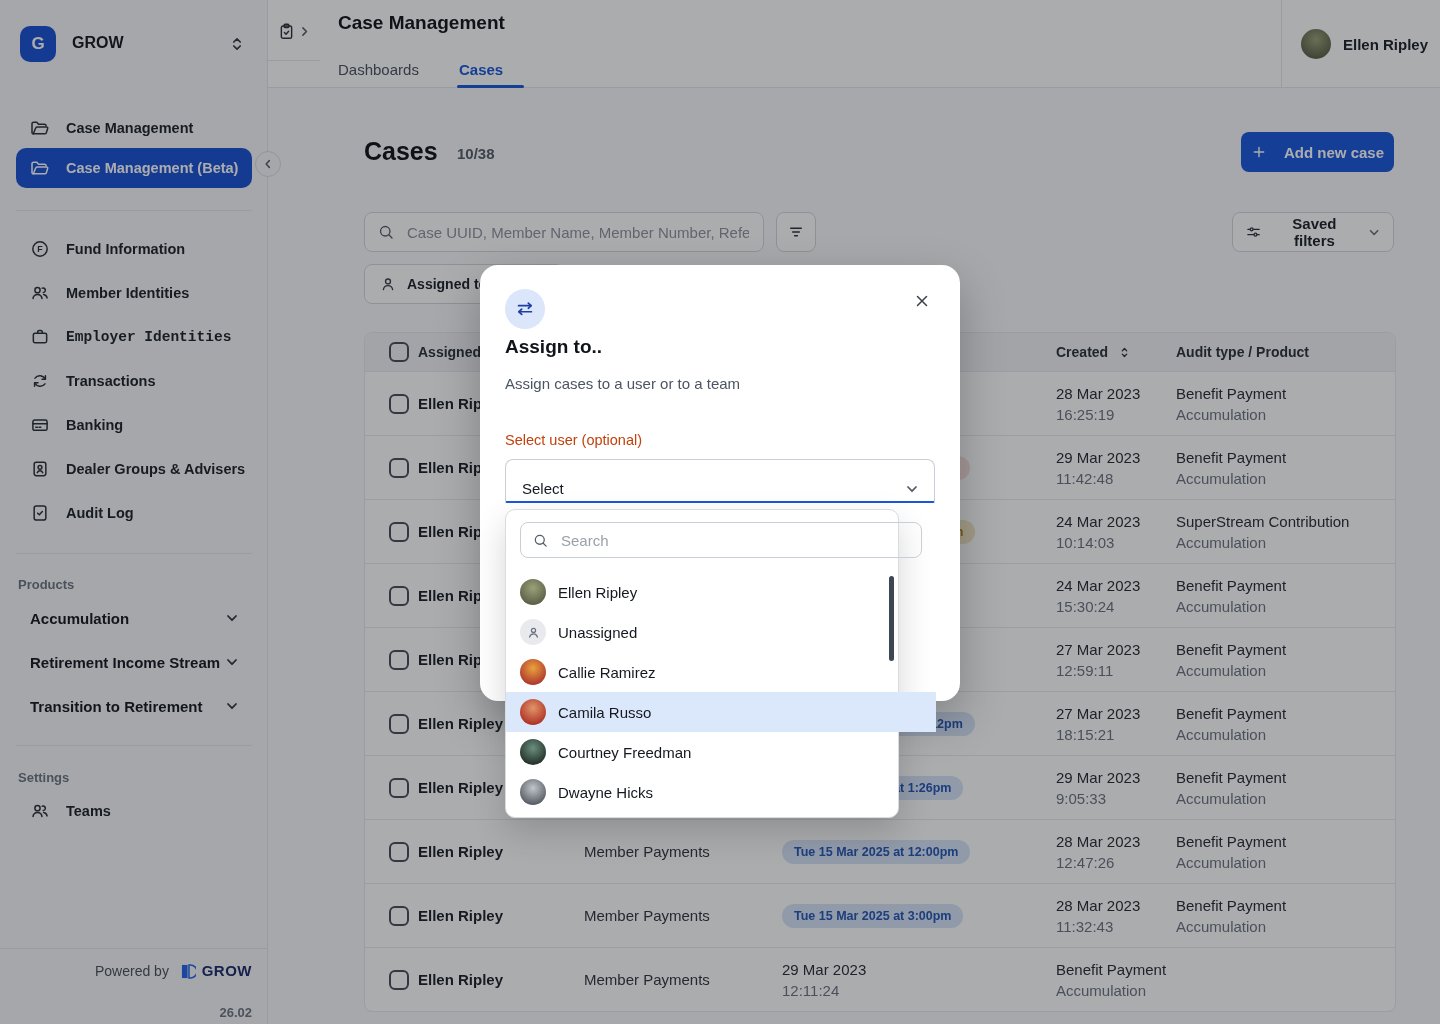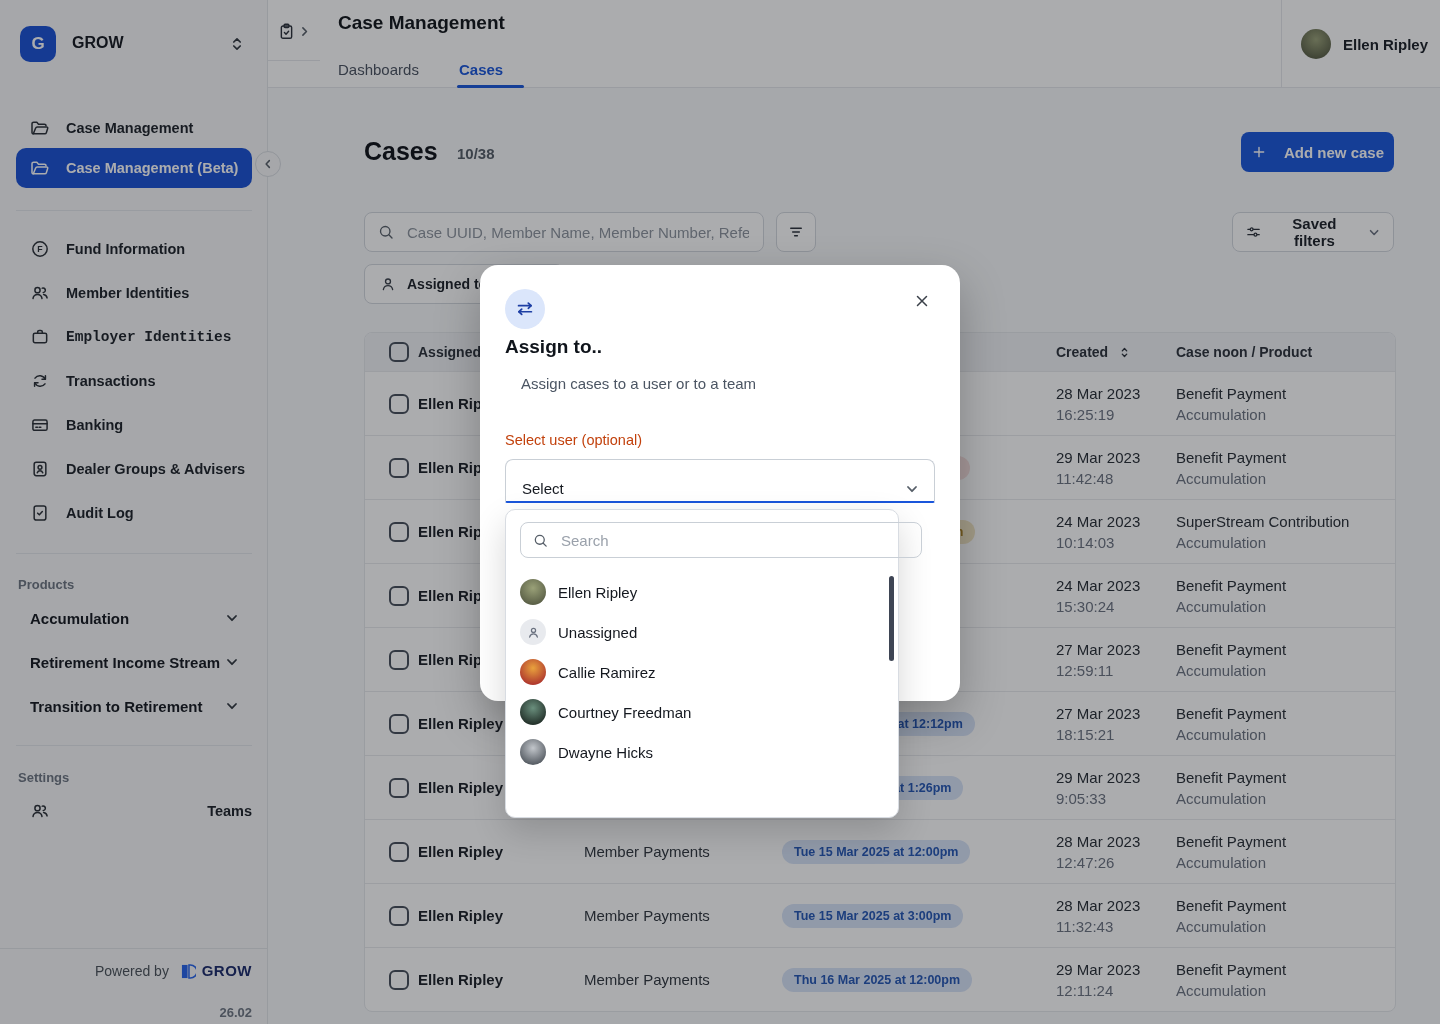--- a/index.html
+++ b/index.html
@@ -92,21 +92,21 @@
 
   
   .dim{position:absolute;left:0;top:0;width:1440px;height:1024px;background:rgba(13,16,22,0.35);z-index:40;}
   .modal{position:absolute;left:480px;top:265px;width:480px;height:436px;background:#fff;
          border-radius:18px;box-shadow:0 18px 45px rgba(0,0,0,.25);z-index:50;}
   .modal-icon{position:absolute;left:25px;top:24px;width:40px;height:40px;border-radius:50%;
               background:#DBE6FB;display:flex;align-items:center;justify-content:center;}
   .modal-close{position:absolute;right:26px;top:24px;width:24px;height:24px;display:flex;
                align-items:center;justify-content:center;cursor:pointer;border:none;background:none;padding:0;}
   .modal-title{position:absolute;left:25px;top:71px;font-size:19px;font-weight:bold;color:#0F141B;}
-  .modal-sub{position:absolute;left:41px;top:110px;font-size:15px;color:#4B5563;}
+  .modal-sub{position:absolute;left:25px;top:110px;font-size:15px;color:#4B5563;}
   .modal-label{position:absolute;left:25px;top:167px;font-size:14.5px;color:#c2410c;}
   .select-box{position:absolute;left:25px;top:194px;width:430px;height:44px;background:#fff;
               border:1px solid #C9CFD6;border-bottom:2px solid #1A56DB;border-radius:8px 8px 2px 2px;
               display:flex;align-items:center;justify-content:space-between;padding:16px 14px 0 16px;
               font-size:15px;color:#14181F;cursor:pointer;}
   .dropdown{position:absolute;left:505px;top:509px;width:394px;height:309px;background:#fff;
             border:1px solid #D8DCE2;border-radius:10px;box-shadow:0 14px 34px rgba(0,0,0,.16);
             z-index:55;}
   .dd-search{position:absolute;left:14px;top:12px;width:402px;height:36px;border:1px solid #C9CFD6;
              border-radius:8px;display:flex;align-items:center;gap:10px;padding:0 11px;}
@@ -252,21 +252,21 @@
             <svg width="16" height="16" viewBox="0 0 16 16" fill="none" stroke="#30363E" stroke-width="1.8" stroke-linecap="round" stroke-linejoin="round">
               <path d="M4 6 8 10.2 12 6"></path>
             </svg>
           </span>
         </div>
       </div>
 
     <div class="side-div" style="top:745px"></div>
     <div class="side-label" style="top:770px">Settings</div>
     <div id="side-settings">
-        <div class="nav-item" style="top: 791px; justify-content: space-between;">
+        <div class="nav-item" style="top: 791px;">
           <span>
             <svg width="20" height="20" viewBox="0 0 24 24" fill="none" stroke="#2A2F36" stroke-width="1.8" stroke-linecap="round" stroke-linejoin="round">
               <circle cx="9" cy="8.6" r="3.1"></circle>
               <path d="M3.6 18.6c.6-3.1 2.7-4.7 5.4-4.7s4.8 1.6 5.4 4.7"></path>
               <path d="M14.7 6.2a2.7 2.7 0 1 1 1.2 5.2"></path>
               <path d="M16.3 13.7c2.3.3 3.8 1.7 4.2 4.2"></path>
             </svg>
           </span>
           <span>Teams</span>
         </div>
@@ -359,21 +359,21 @@
       <div>
           <div class="cb"></div>
         </div>
       <div>Assigned to</div>
       <div></div>
       <div></div>
       <div><span>Created</span><span class="sort-ic"><svg width="13" height="13" viewBox="0 0 16 16" fill="none" stroke="#2B313A" stroke-width="1.7" stroke-linecap="round" stroke-linejoin="round">
               <path d="M5.3 6 8 3.2 10.7 6"></path>
               <path d="M5.3 10 8 12.8 10.7 10"></path>
             </svg></span></div>
-      <div>Case noon / Product</div>
+      <div>Audit type / Product</div>
     </div>
     <div id="table-body">
         <div class="trow tbody-row">
           <div>
             <div class="cb"></div>
           </div>
           <div class="cell-strong">Ellen Ripley</div>
           <div class="cell-plain">Member Payments</div>
           <div><span class="pill pill-red">Mon 13 Mar 2025 at noon</span></div>
           <div class="two-line">
@@ -512,21 +512,20 @@
             <div class="l1">Benefit Payment</div>
             <div class="l2">Accumulation</div>
           </div>
         </div>
         <div class="trow tbody-row">
           <div>
             <div class="cb"></div>
           </div>
           <div class="cell-strong">Ellen Ripley</div>
           <div class="cell-plain">Member Payments</div>
-          <div><span class="pill pill-blue">Thu 16 Mar 2025 at 12:00pm</span></div>
           <div class="two-line">
             <div class="l1">29 Mar 2023</div>
             <div class="l2">12:11:24</div>
           </div>
           <div class="two-line">
             <div class="l1">Benefit Payment</div>
             <div class="l2">Accumulation</div>
           </div>
         </div>
       </div>
@@ -578,20 +577,24 @@
               <circle cx="12" cy="8.6" r="3.3"></circle>
               <path d="M5.8 19.3c.8-3.4 3.2-5.1 6.2-5.1s5.4 1.7 6.2 5.1"></path>
             </svg>
           </span>
           <span>Unassigned</span>
         </div>
         <div class="dd-item">
           <span class="avatar" style="width:26px;height:26px;background:radial-gradient(circle at 50% 35%, #e9a23d, #b03a2e 75%)"></span>
           <span>Callie Ramirez</span>
         </div>
+        <div class="dd-item hl">
+          <span class="avatar" style="width:26px;height:26px;background:radial-gradient(circle at 50% 35%, #e0956a, #b03427 75%)"></span>
+          <span>Camila Russo</span>
+        </div>
         <div class="dd-item">
           <span class="avatar" style="width:26px;height:26px;background:radial-gradient(circle at 50% 35%, #6a8f7d, #25332c 75%)"></span>
           <span>Courtney Freedman</span>
         </div>
         <div class="dd-item">
           <span class="avatar" style="width:26px;height:26px;background:radial-gradient(circle at 50% 35%, #c2c6cb, #595f66 75%)"></span>
           <span>Dwayne Hicks</span>
         </div>
       </div>
     <div class="dd-scroll"></div>

